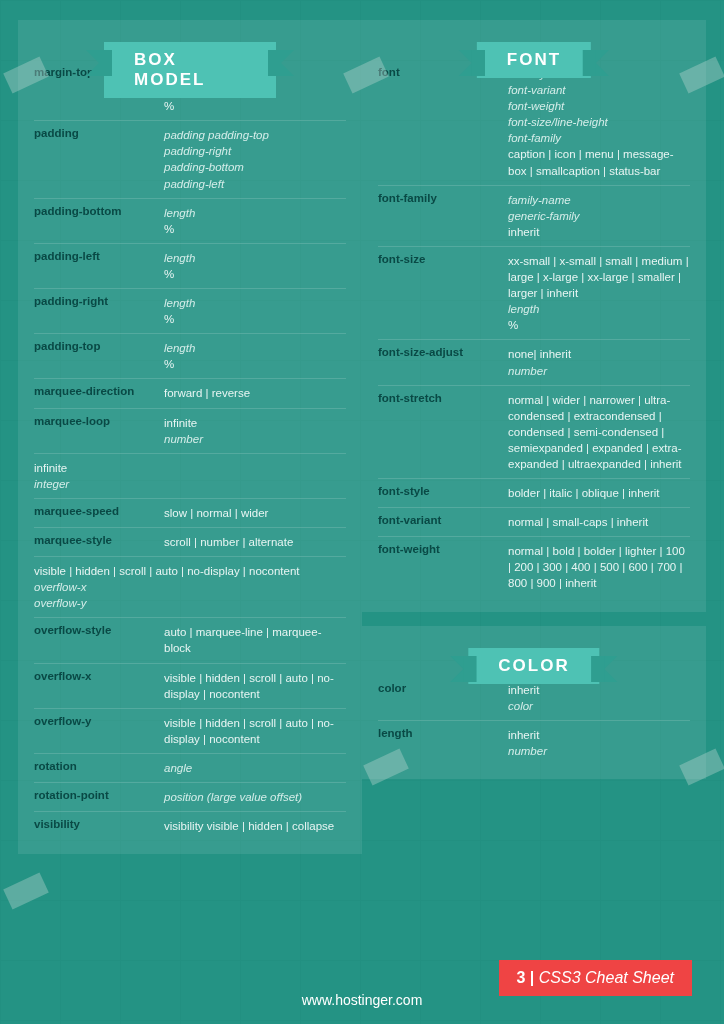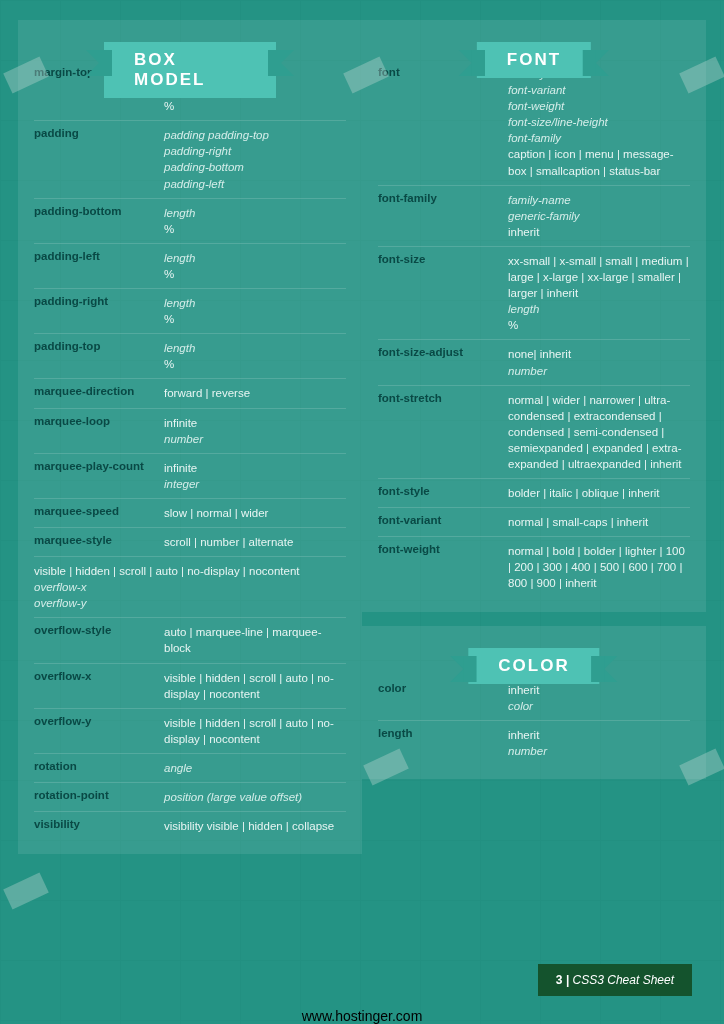--- a/index.html
+++ b/index.html
@@ -12,22 +12,22 @@
 .ribbon:before,.ribbon:after{content:"";position:absolute;top:8px;width:0;height:0;border:13px solid #2f9e90;z-index:-1}
 .ribbon:before{left:-18px;border-left-color:transparent}
 .ribbon:after{right:-18px;border-right-color:transparent}
 .card.first{padding-top:40px}
 .row{display:flex;border-bottom:1px solid rgba(255,255,255,.15);padding:6px 0}
 .row:last-child{border-bottom:none}
 .prop{flex:0 0 130px;color:#094945;font-weight:700;font-size:11.5px;padding-right:8px}
 .vals{flex:1;color:#e8f5f3;font-size:11.5px;line-height:1.4}
 .vals span{display:block}
 .vals em{font-style:italic;color:#d4ede9}
-.footer{position:absolute;bottom:0;left:0;right:0;height:48px;display:flex;align-items:flex-end;justify-content:center;color:#000000;font-size:14px}
-.badge{position:absolute;right:32px;bottom:28px;background:#14532d;color:#fff;padding:9px 18px;font-size:12px}
+.footer{position:absolute;bottom:0;left:0;right:0;height:48px;display:flex;align-items:center;justify-content:center;color:#ffffff;font-size:14px}
+.badge{position:absolute;right:32px;bottom:28px;background:#ef4444;color:#fff;padding:9px 18px;font-size:16px}
 .badge b{font-weight:700}
 .badge i{font-style:italic;font-weight:300}
 .tape{position:absolute;width:40px;height:22px;background:rgba(200,220,216,.35);transform:rotate(-25deg)}
 </style>
 </head>
 <body>
 <div class="bricks"></div>
 
 <div class="page">
 
@@ -87,21 +87,20 @@
             </div>
           </div>
           <div class="row">
             <div class="prop">marquee-loop</div>
             <div class="vals">
               <span>infinite</span>
               <span><em>number</em></span>
             </div>
           </div>
           <div class="row">
-            <div class="prop">marquee-play-count</div>
             <div class="vals">
               <span>infinite</span>
               <span><em>integer</em></span>
             </div>
           </div>
           <div class="row">
             <div class="prop">marquee-speed</div>
             <div class="vals">
               <span>slow | normal | wider</span>
             </div>

